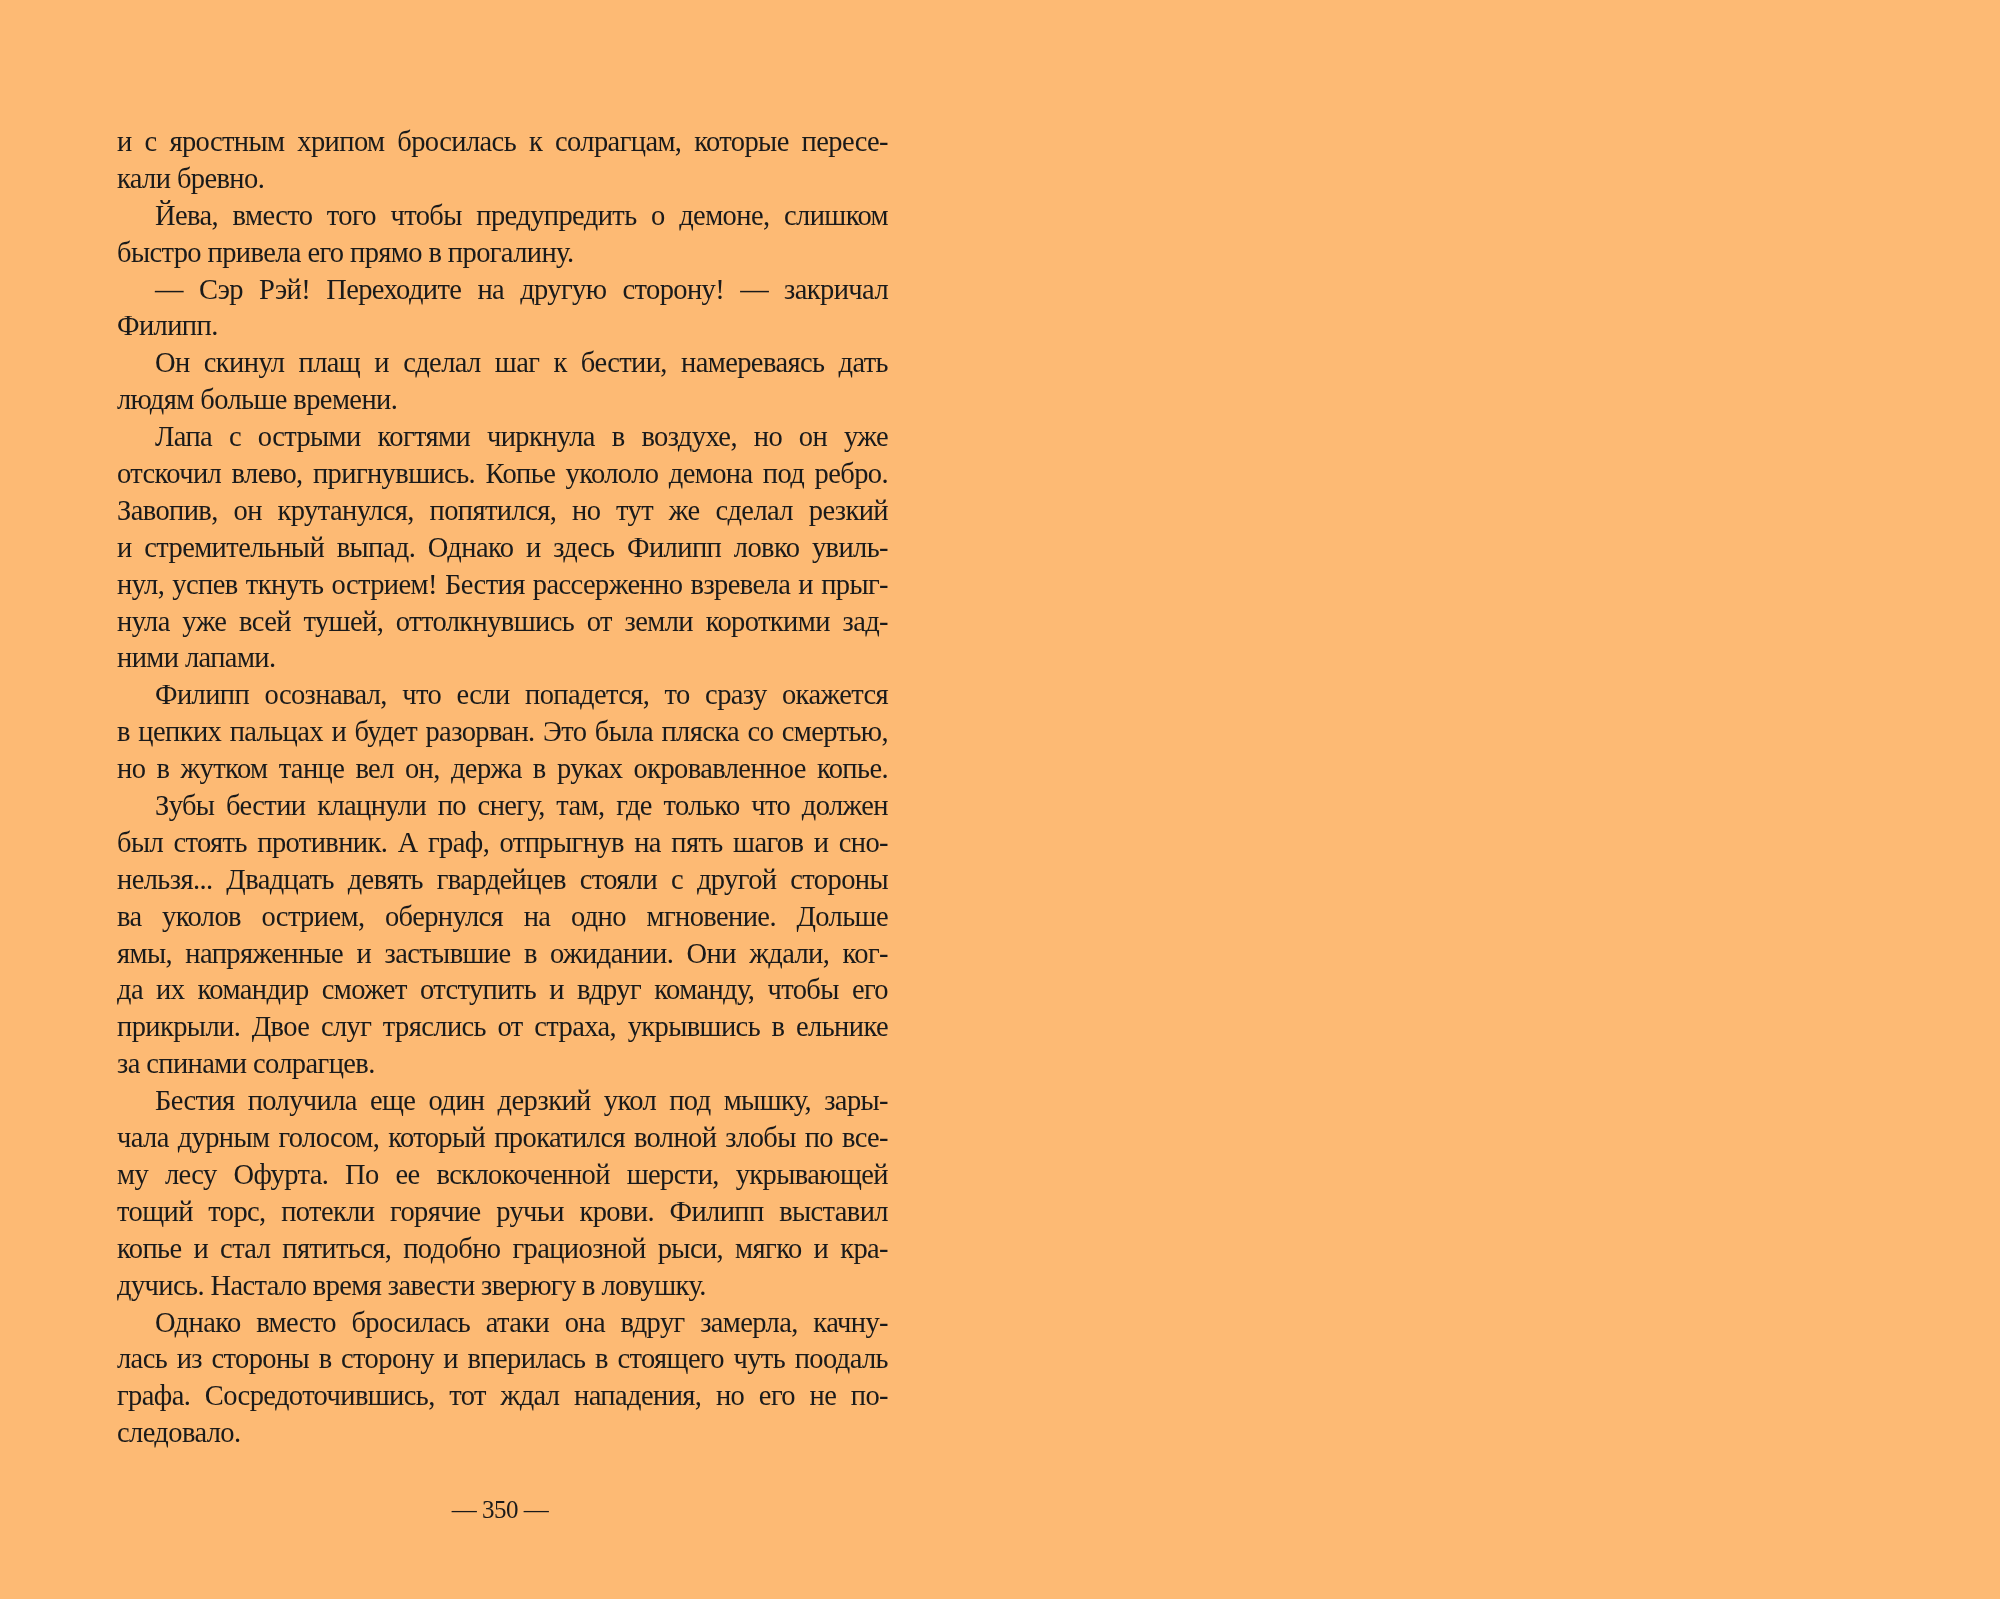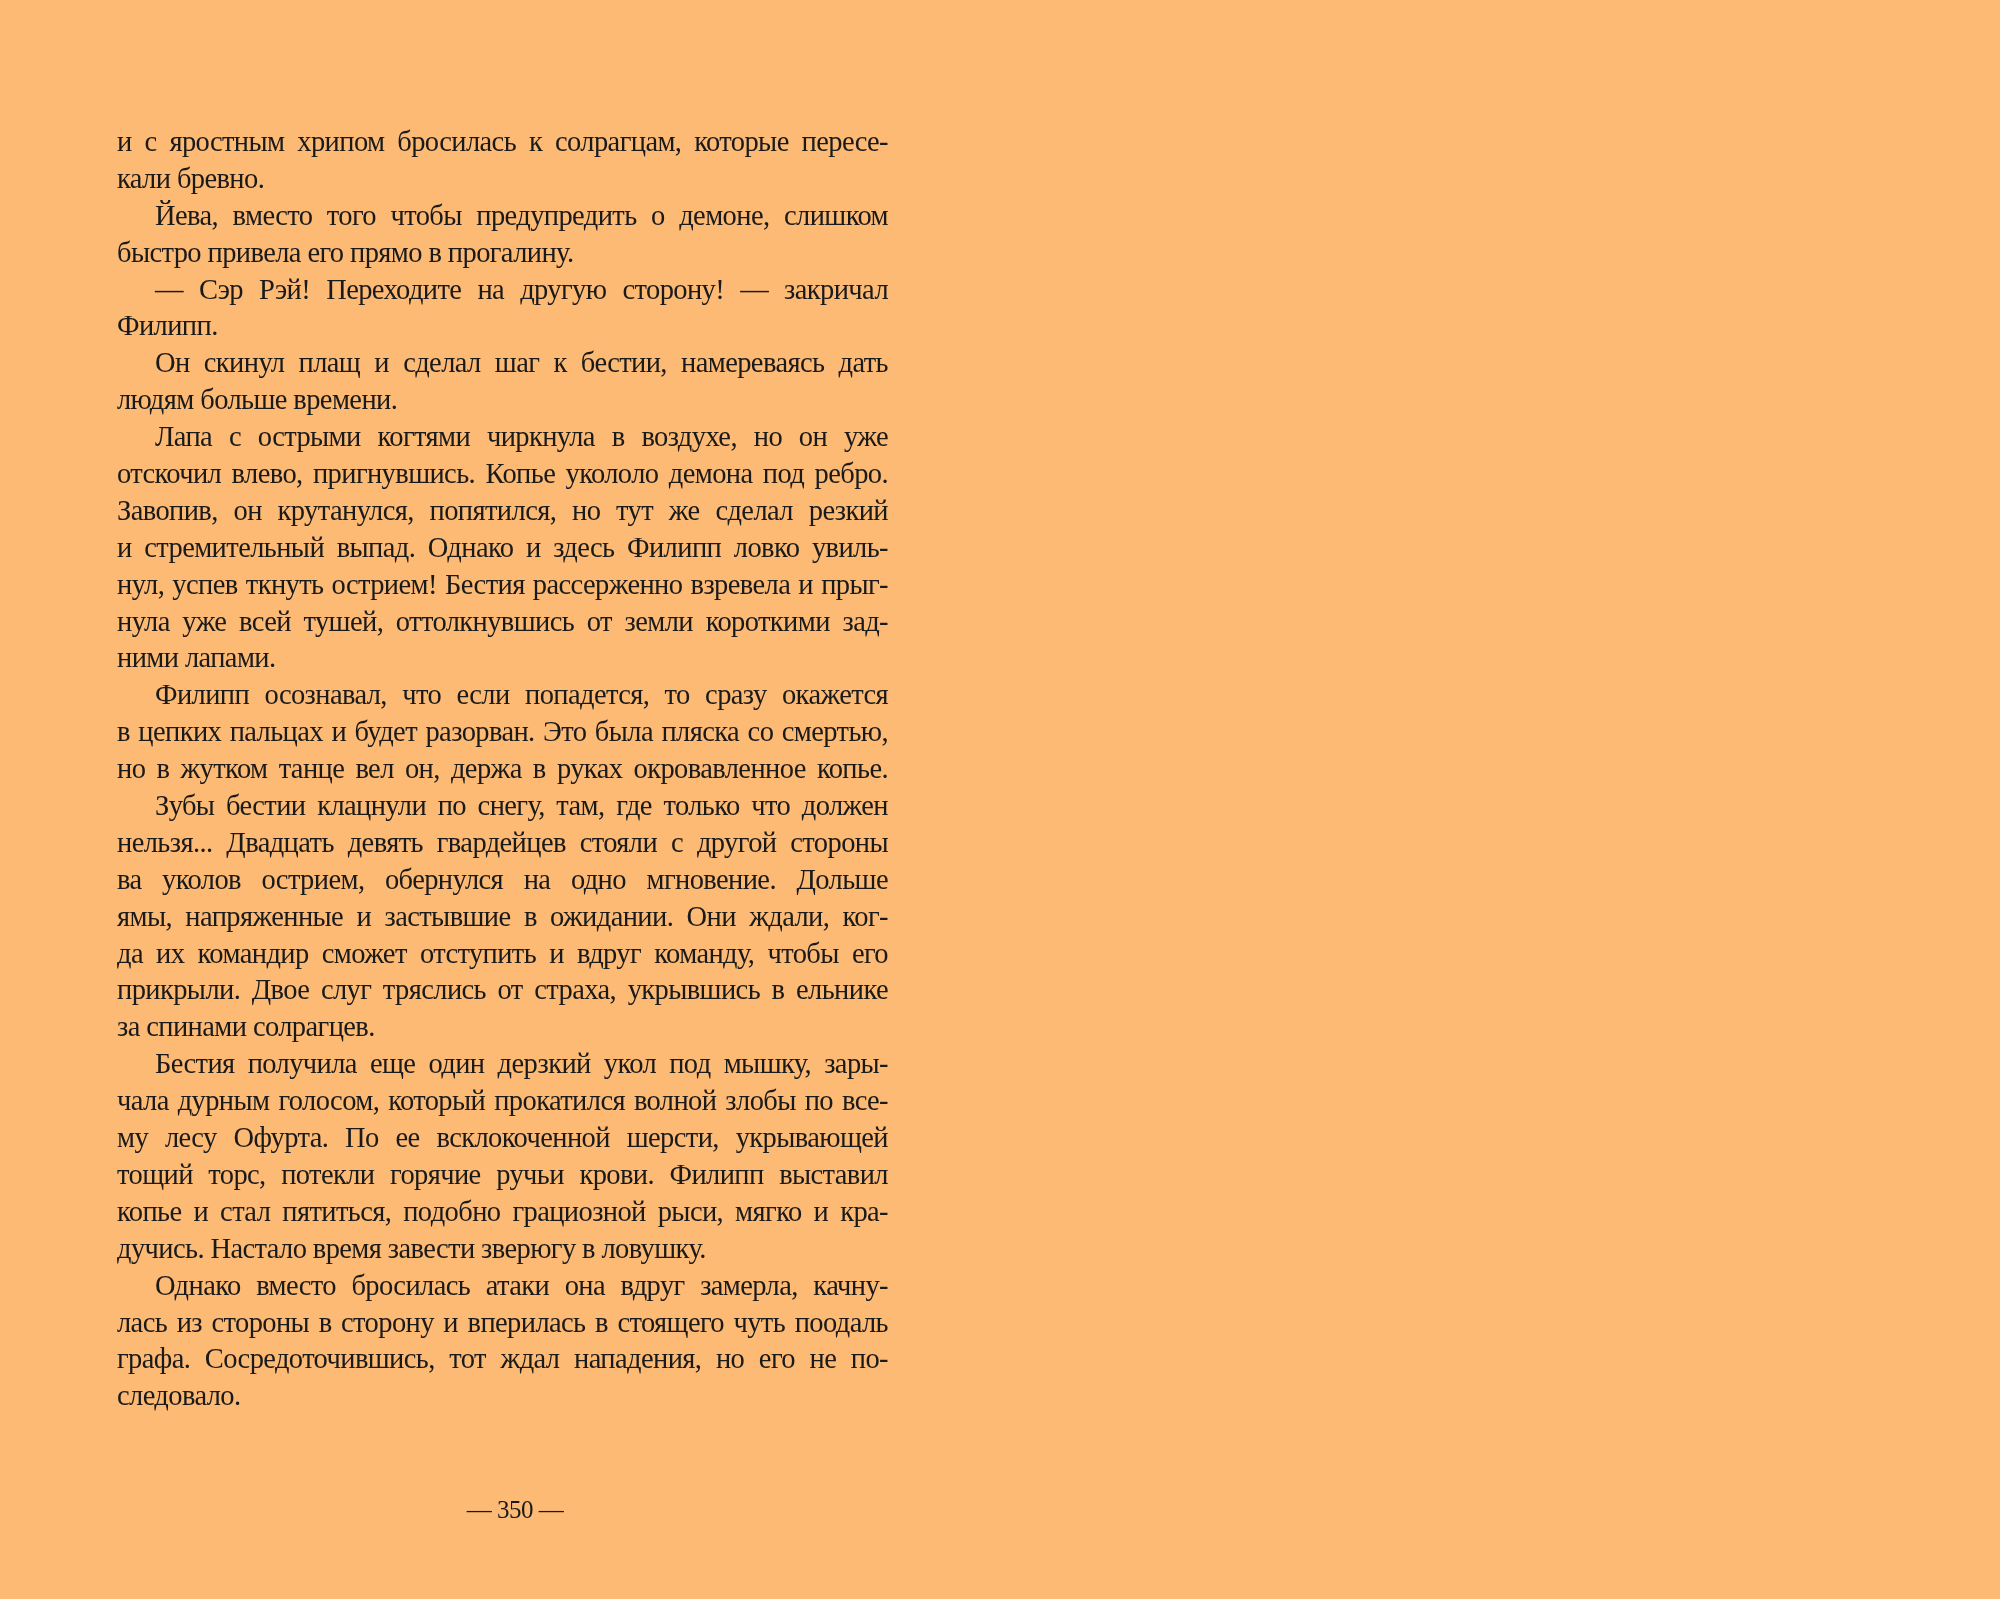--- a/index.html
+++ b/index.html
@@ -4,21 +4,21 @@
 <style>
   html, body { margin: 0; padding: 0; background: #ffffff; }
   body { width: 2000px; height: 1599px; position: relative; overflow: hidden; font-family: "Liberation Serif", serif; color: #1a1a1a; }
   .spread { position: absolute; inset: 0; background: #fdba74; }
   .page-left { position: absolute; left: 0; top: 0; width: 1000px; height: 1599px; }
   .page-right { position: absolute; left: 1000px; top: 0; width: 1000px; height: 1599px; }
   .text-block { position: absolute; left: 117px; top: 124px; width: 771px; }
   .line { display: block; height: 36.9px; line-height: 36.9px; font-size: 28.5px; white-space: nowrap; text-align: justify; text-align-last: justify; letter-spacing: -0.6px; word-spacing: 0px; transform-origin: left center; }
   .line.indent { padding-left: 38px; }
   .line.last { text-align-last: left; }
-  .page-number { position: absolute; left: 0; width: 1000px; top: 1496px; text-align: center; font-size: 25px; letter-spacing: -0.5px; padding-left: 15px; }
+  .page-number { position: absolute; left: 0; width: 1000px; top: 1496px; text-align: center; font-size: 25px; letter-spacing: -0.5px; }
 </style>
 </head>
 <body>
 
 <div class="spread">
 
   <div class="page-left">
     <div class="text-block" id="text-block">
         <span class="line">и с яростным хрипом бросилась к солрагцам, которые пересе-</span>
         <span class="line last">кали бревно.</span>
@@ -32,20 +32,21 @@
         <span class="line">отскочил влево, пригнувшись. Копье укололо демона под ребро.</span>
         <span class="line">Завопив, он крутанулся, попятился, но тут же сделал резкий</span>
         <span class="line">и стремительный выпад. Однако и здесь Филипп ловко увиль-</span>
         <span class="line">нул, успев ткнуть острием! Бестия рассерженно взревела и прыг-</span>
         <span class="line">нула уже всей тушей, оттолкнувшись от земли короткими зад-</span>
         <span class="line last">ними лапами.</span>
         <span class="line indent">Филипп осознавал, что если попадется, то сразу окажется</span>
         <span class="line">в цепких пальцах и будет разорван. Это была пляска со смертью,</span>
         <span class="line">но в жутком танце вел он, держа в руках окровавленное копье.</span>
         <span class="line indent">Зубы бестии клацнули по снегу, там, где только что должен</span>
+        <span class="line">был стоять противник. А граф, отпрыгнув на пять шагов и сно-</span>
         <span class="line">нельзя... Двадцать девять гвардейцев стояли с другой стороны</span>
         <span class="line">ва уколов острием, обернулся на одно мгновение. Дольше</span>
         <span class="line">ямы, напряженные и застывшие в ожидании. Они ждали, ког-</span>
         <span class="line">да их командир сможет отступить и вдруг команду, чтобы его</span>
         <span class="line">прикрыли. Двое слуг тряслись от страха, укрывшись в ельнике</span>
         <span class="line last">за спинами солрагцев.</span>
         <span class="line indent">Бестия получила еще один дерзкий укол под мышку, зары-</span>
         <span class="line">чала дурным голосом, который прокатился волной злобы по все-</span>
         <span class="line">му лесу Офурта. По ее всклокоченной шерсти, укрывающей</span>
         <span class="line">тощий торс, потекли горячие ручьи крови. Филипп выставил</span>

